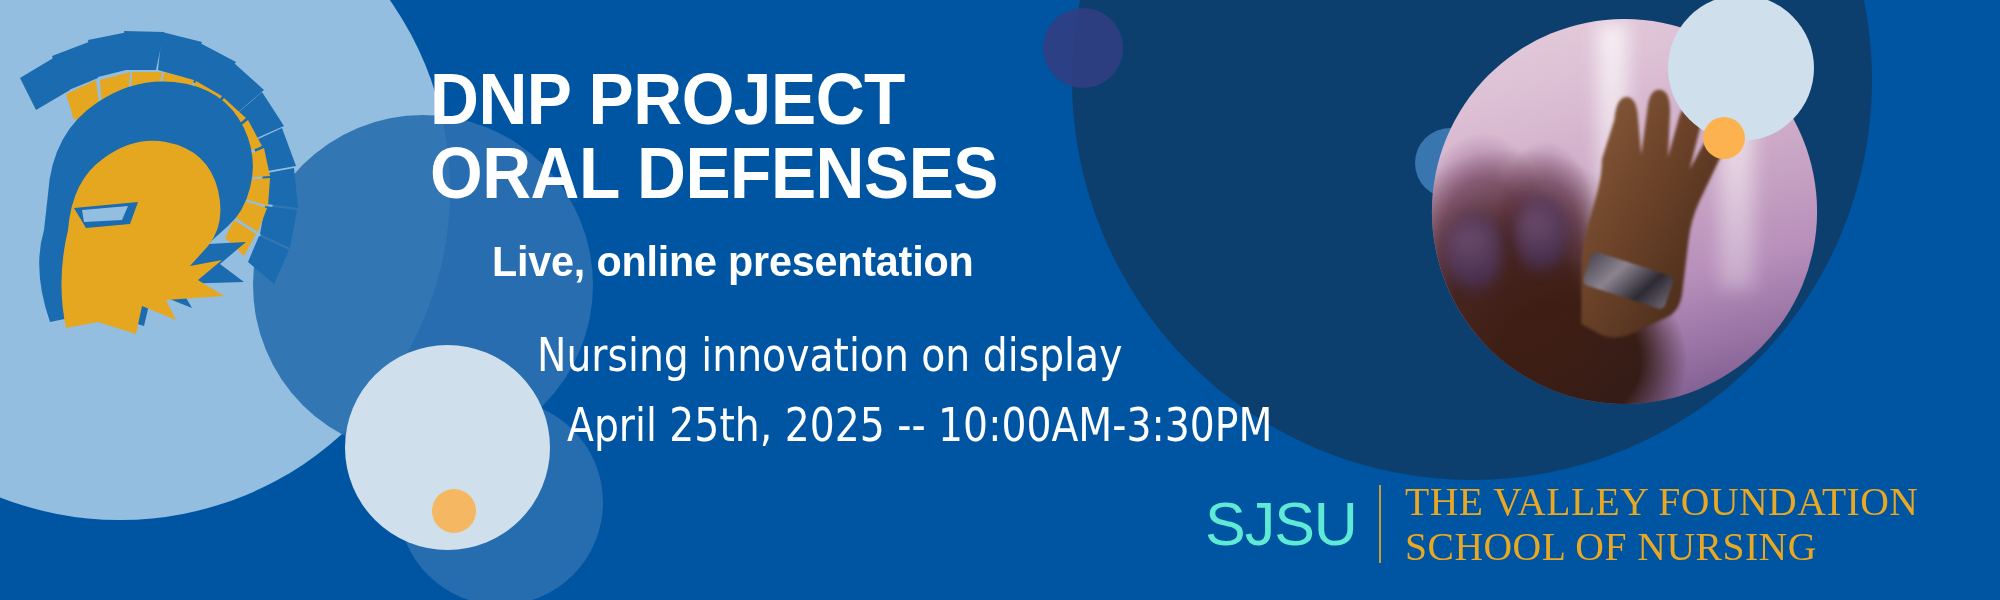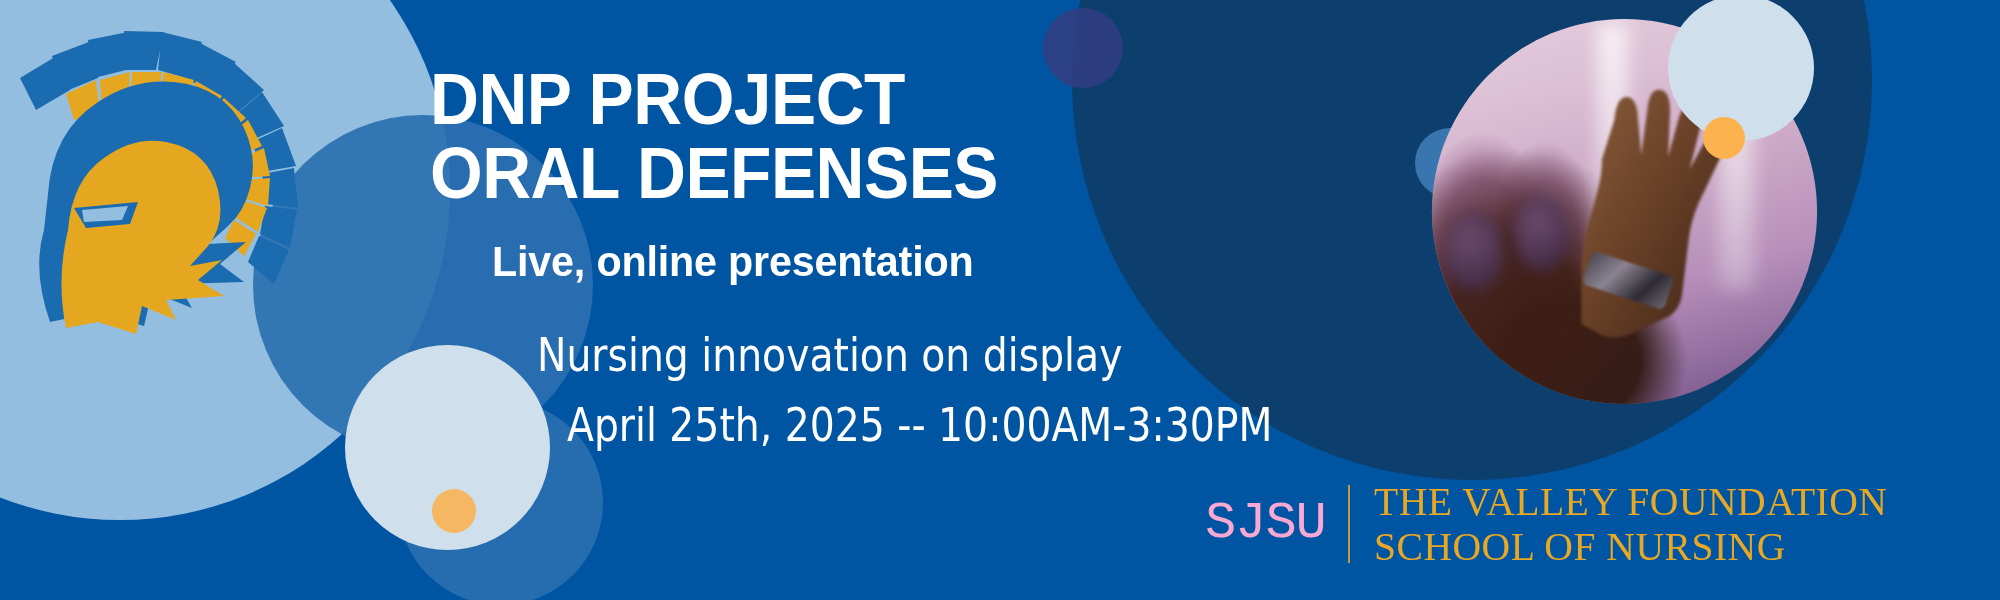--- a/index.html
+++ b/index.html
@@ -197,23 +197,23 @@
 
   
   #sjsu-lockup {
     position: absolute;
     left: 1205px; top: 478px;
     display: flex;
     align-items: center;
     height: 92px;
   }
   #sjsu-wordmark {
-    color: #f9a8d4;
-    font-family: Liberation Mono, monospace;
-    font-size: 52px;
+    color: #5eead4;
+    font-family: Liberation Sans, sans-serif;
+    font-size: 61px;
     line-height: 78px;
     font-weight: 400;
     letter-spacing: -1px;
     padding-right: 22px;
   }
   #sjsu-divider {
     width: 2px;
     height: 78px;
     background: #e9a823;
     opacity: .85;

